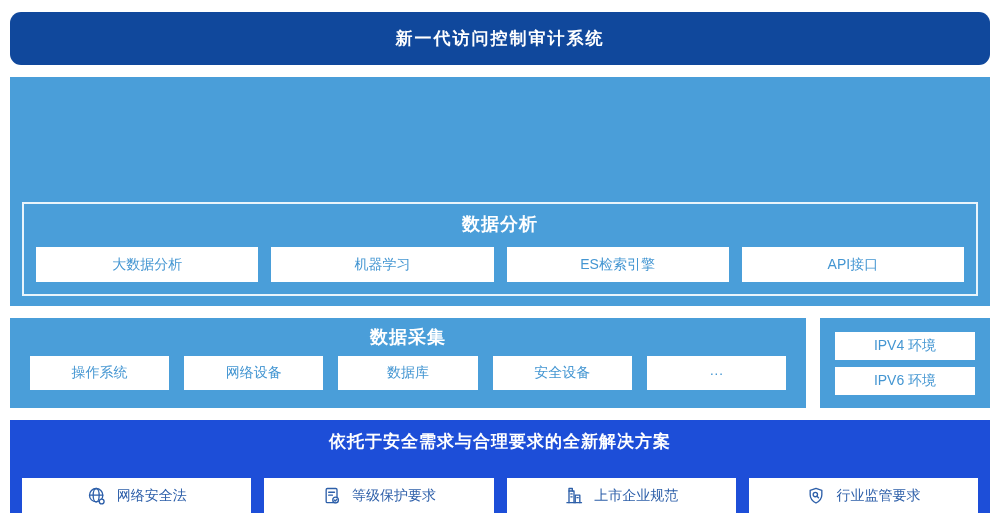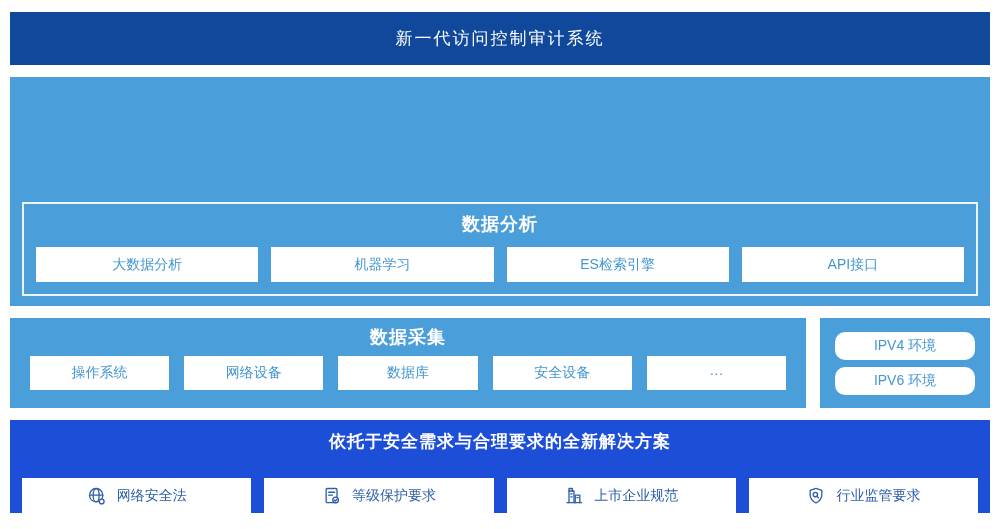--- a/index.html
+++ b/index.html
@@ -11,21 +11,21 @@
     position:relative;
     width:1000px; height:529px;
     background:#ffffff;
     overflow:hidden;
   }
   
   .banner {
     position:absolute; left:10px; top:12px; width:980px; height:53px;
     background:#10489c;
     display:flex; align-items:center; justify-content:center;
-    color:#ffffff; font-size:17px; font-weight:normal; letter-spacing:2px;
+    color:#ffffff; font-size:17px; font-weight:bold; letter-spacing:2px;border-radius:11px;
   }
   
   .platform {
     position:absolute; left:10px; top:77px; width:980px; height:229px;
     background:#4a9ed9;
   }
   .inner-box {
     position:absolute; left:12px; right:12px;
     border:2px solid #e9f4fb;
   }
@@ -55,21 +55,21 @@
   
   .env-panel {
     position:absolute; left:820px; top:318px; width:170px; height:90px;
     background:#4a9ed9;
     display:flex; flex-direction:column; justify-content:center;
     gap:7px; padding:0 15px;
   }
   .env-box {
     background:#ffffff; height:28px;
     display:flex; align-items:center; justify-content:center;
-    color:#4496d2; font-size:14px;border-radius:10px;
+    color:#4496d2; font-size:14px;
   }
   
   .solution {
     position:absolute; left:10px; top:420px; width:980px; height:93px;
     background:#1d4ed8;
   }
   .solution .panel-title { font-size:17px; margin-top:10px; }
   .solution .box-row { margin-top:9px; padding:16px 12px; gap:13px; }
   .solution-box {
     flex:1; background:#ffffff; height:36px;

